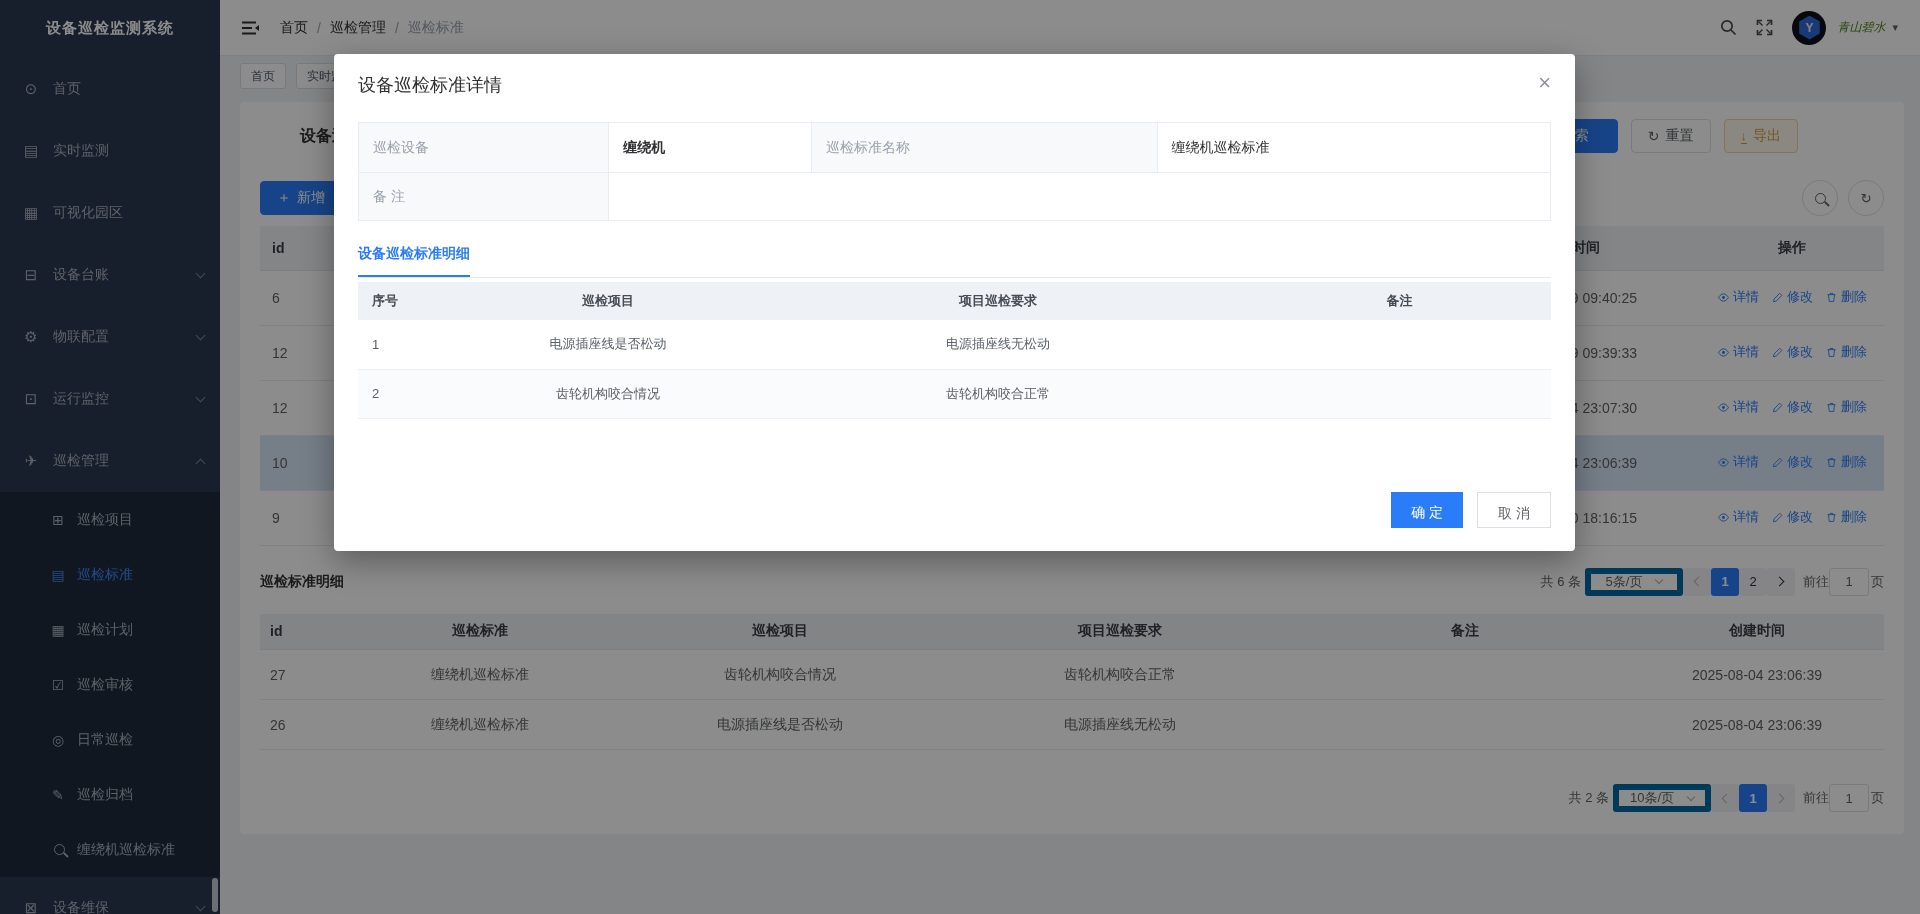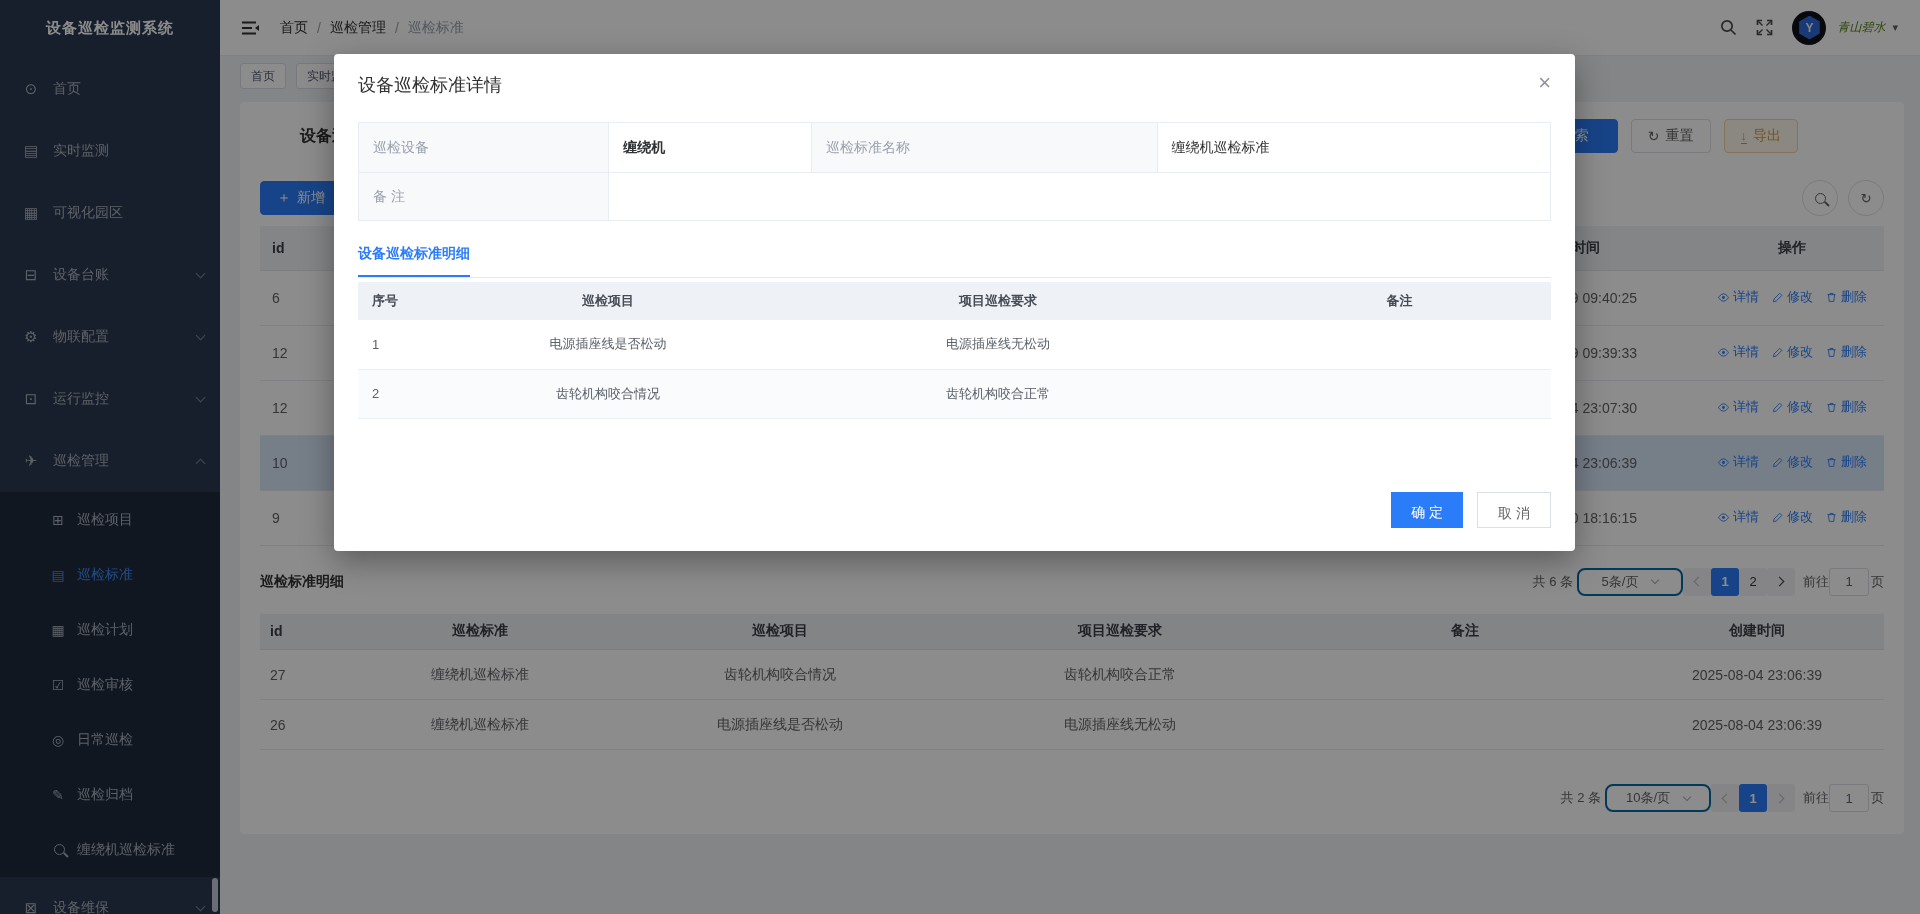--- a/index.html
+++ b/index.html
@@ -67,21 +67,21 @@
   .tt .col-time { width:256px; text-align:center; white-space:nowrap; }
   .tt .col-ops { width:184px; text-align:center; white-space:nowrap; }
   .tt tr.sel td { background:#d8e6f8; }
   .op { color:#2d7ff9; text-decoration:none; margin:0 6px; font-size:13px; display:inline-flex; align-items:center; gap:3px; cursor:pointer; }
   .op svg { width:13px; height:13px; }
 
   .secrow { display:flex; align-items:center; margin-top:16px; height:40px; }
   .sec-title { font-size:14px; font-weight:bold; color:#303133; }
   .pager { margin-left:auto; display:flex; align-items:center; gap:0; font-size:13px; color:#606266; }
   .ptotal { margin-right:4px; }
-  .psize { width:106px; height:28px; border:2px solid #0369a1; border-radius:8px; display:flex; align-items:center; justify-content:center; gap:14px; background:#fff; color:#606266; cursor:pointer; }
+  .psize { width:98px; height:28px; border:6px solid #0369a1; border-radius:3px; display:flex; align-items:center; justify-content:center; gap:14px; background:#fff; color:#606266; cursor:pointer; }
   .psize .chev { color:#a8abb2; }
   .pbtn { min-width:28px; height:28px; border:none; border-radius:3px; background:#f2f3f6; display:inline-flex; align-items:center; justify-content:center; color:#303133; font-size:13px; cursor:pointer; font-family:inherit; }
   .pbtn.on { background:#2b7cf8; color:#fff; font-weight:bold; }
   .pbtn.dis { color:#b4b8bf; }
   .pgoto { margin-left:8px; }
   .pinput { width:40px; height:28px; border:1px solid #dcdfe6; border-radius:3px; text-align:center; font-size:13px; color:#606266; font-family:inherit; }
   .punit { margin-left:2px; }
 
   table.bt { width:100%; margin-top:12px; border-collapse:collapse; font-size:14px; color:#606266; }
   .bt th { height:36px; background:#eef0f4; font-weight:bold; color:#383d44; border-bottom:1px solid #e2e6ec; }

